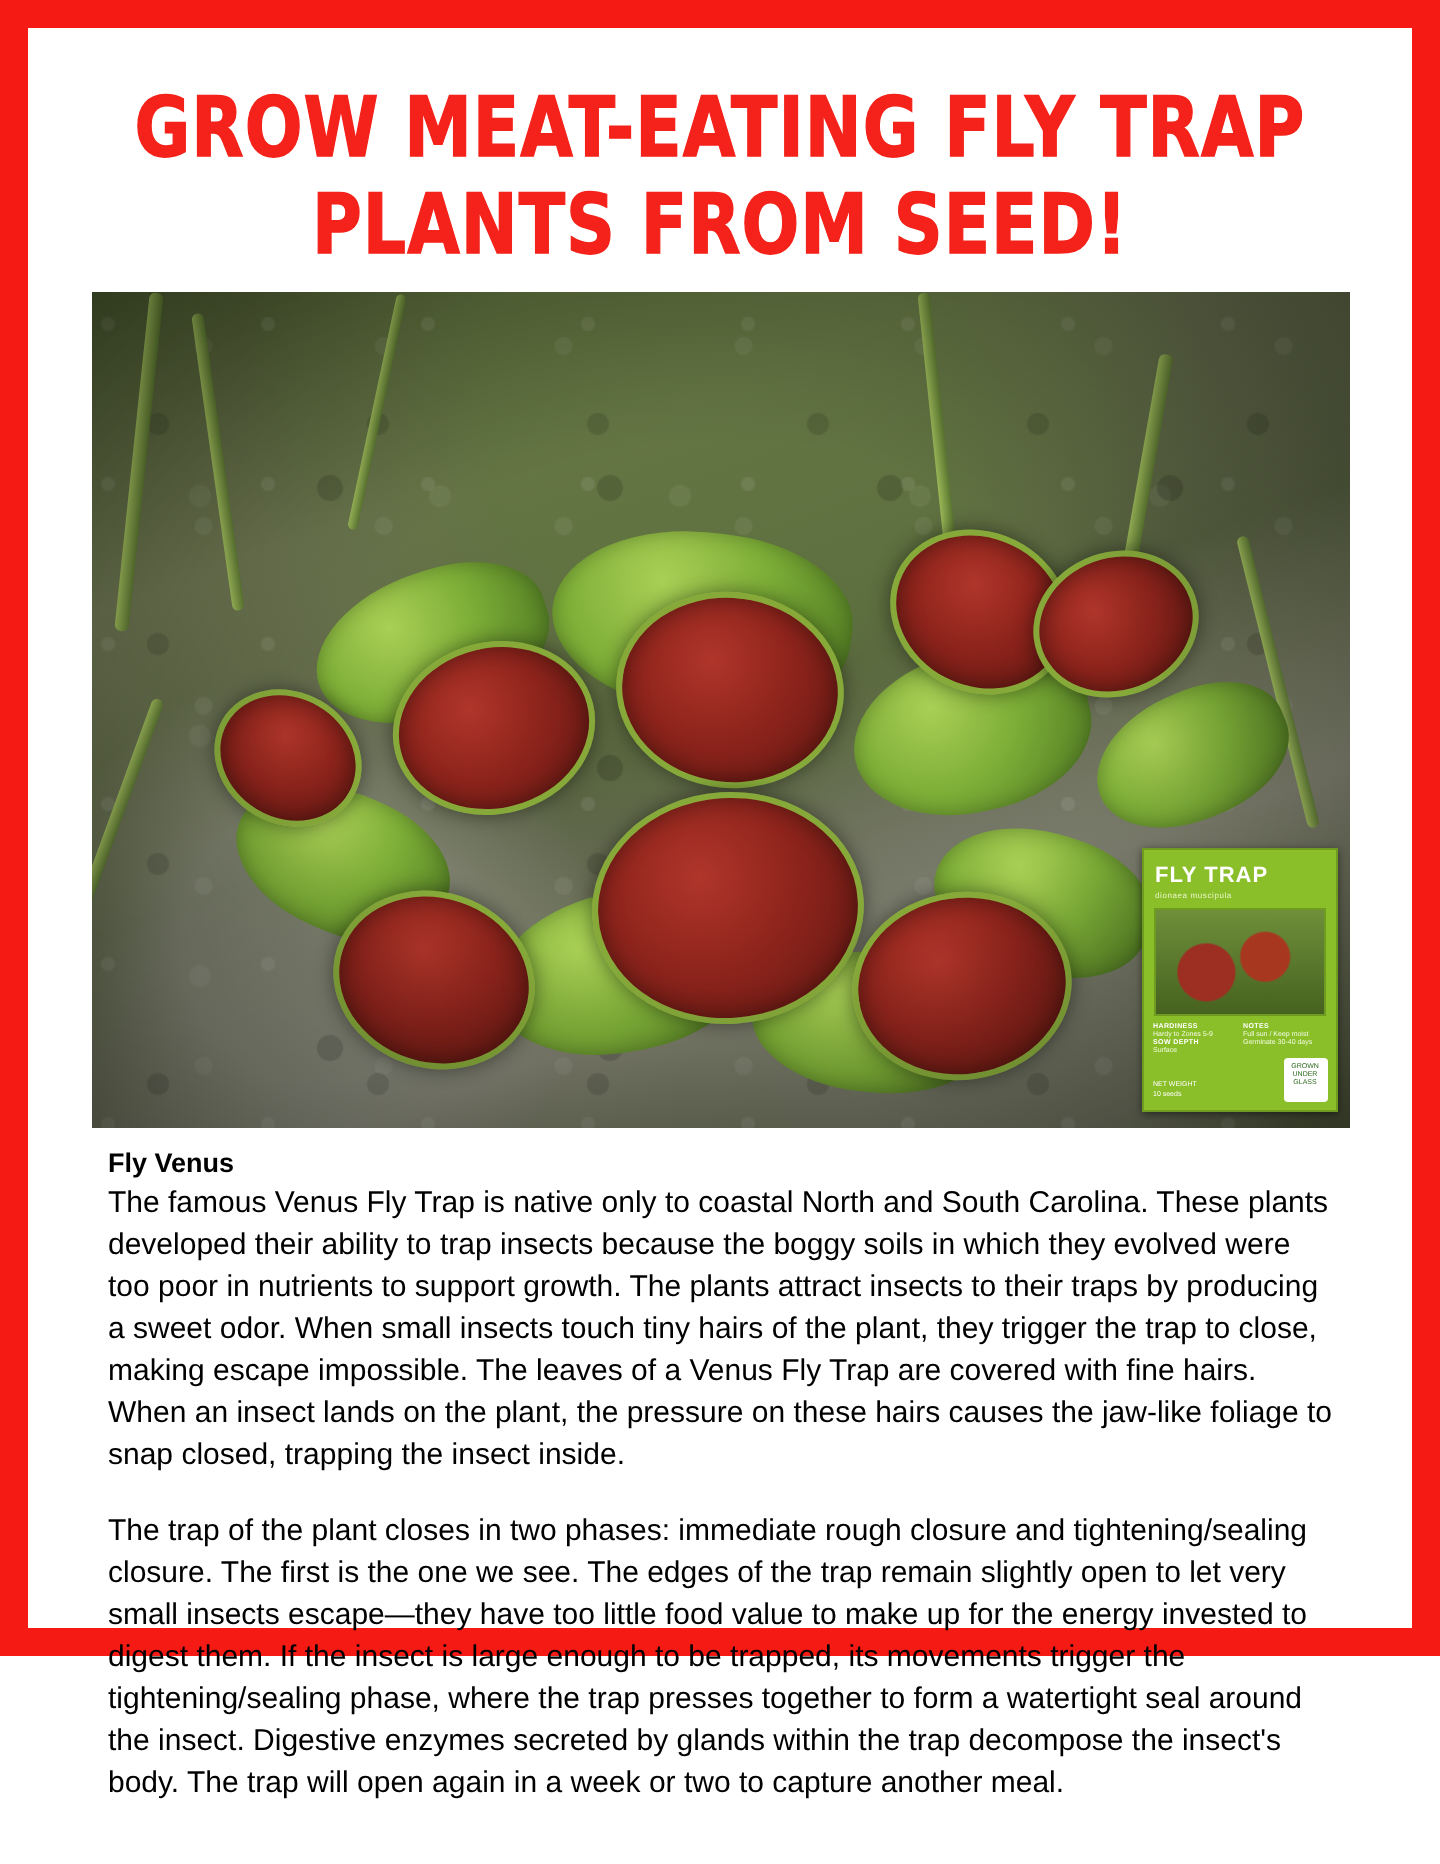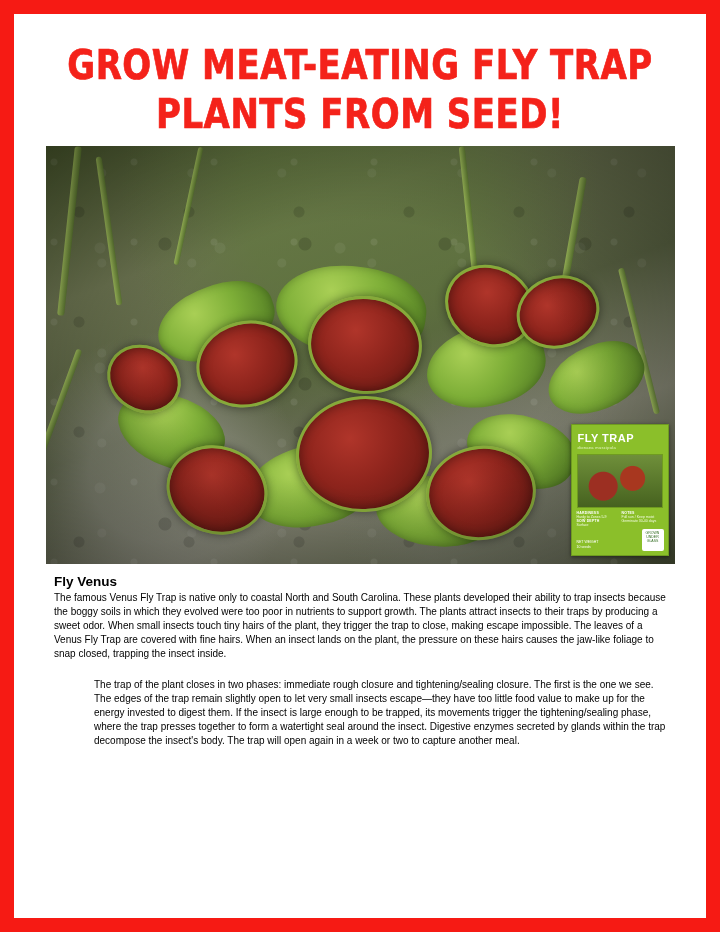--- a/index.html
+++ b/index.html
@@ -9,21 +9,21 @@
   }
   body {
     width: 720px;
     height: 932px;
     font-family: "Liberation Sans", sans-serif;
     overflow: hidden;
   }
   .page {
     position: relative;
     width: 720px;
-    height: 932px;
+    height: 828px;
     box-sizing: border-box;
     background: #ffffff;
     border: 14px solid #f61a14;
     padding: 0;
   }
   .inner {
     position: relative;
     width: 100%;
     height: 100%;
     box-sizing: border-box;
@@ -183,28 +183,27 @@
   .body-area {
     margin: 10px 10px 0 14px;
   }
   .subhead {
     font-weight: bold;
     font-size: 13.5px;
     color: #000000;
     margin: 6px 0 2px 0;
   }
   .para {
-    font-size: 10px;
+    font-size: 15px;
     line-height: 1.40;
     color: #000000;
     margin: 0 0 0 0;
   }
   .para.gap {
     margin-top: 17px;
-    margin-left: 40px;
   }
 </style>
 </head>
 <body>
 
 <div class="page">
   <div class="inner">
 
     <div class="headline">
       <span class="line">Grow Meat-Eating Fly Trap</span>

